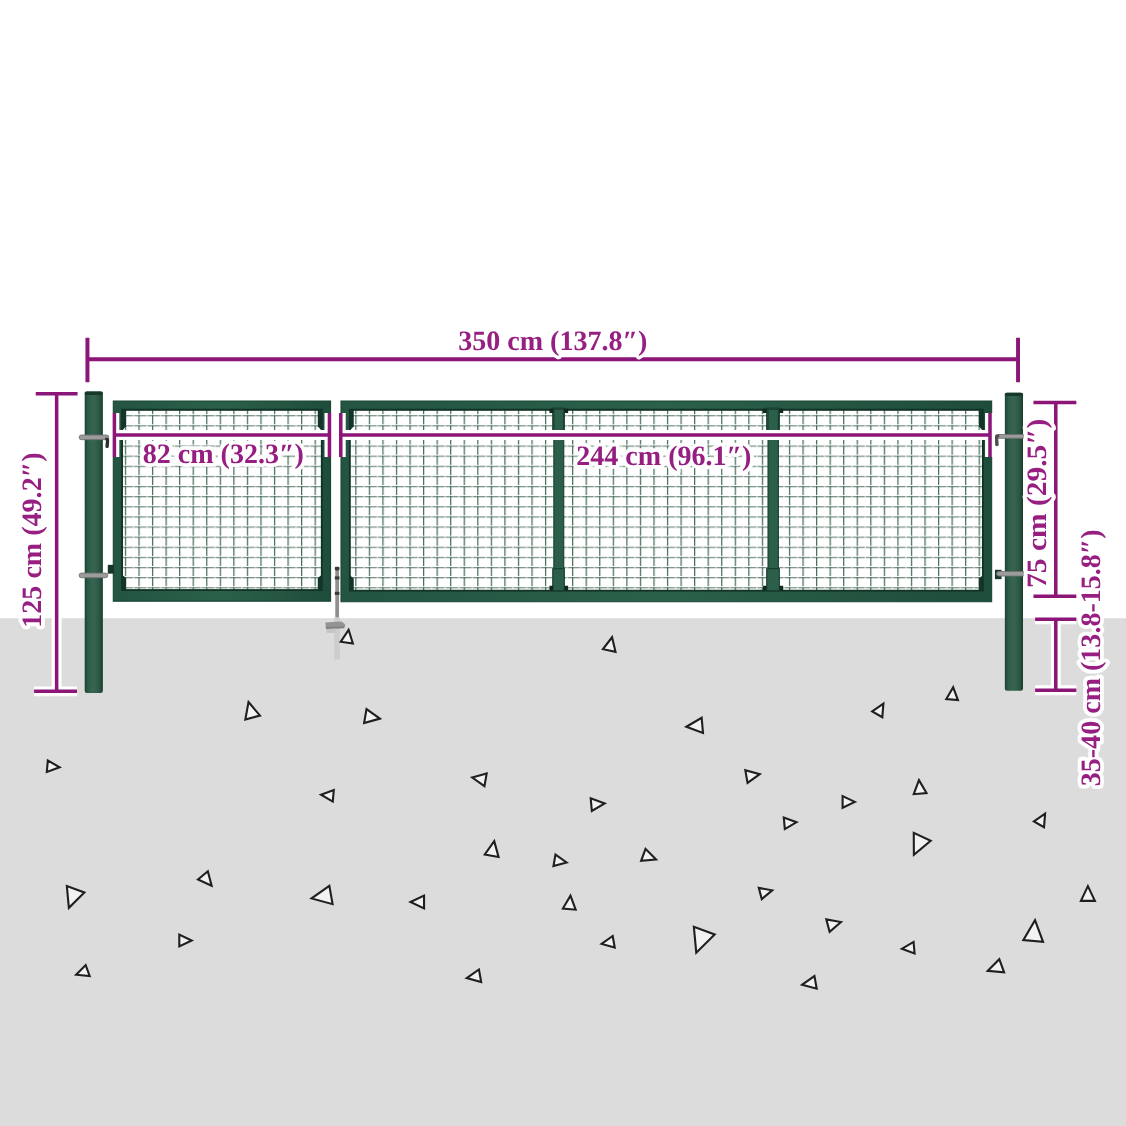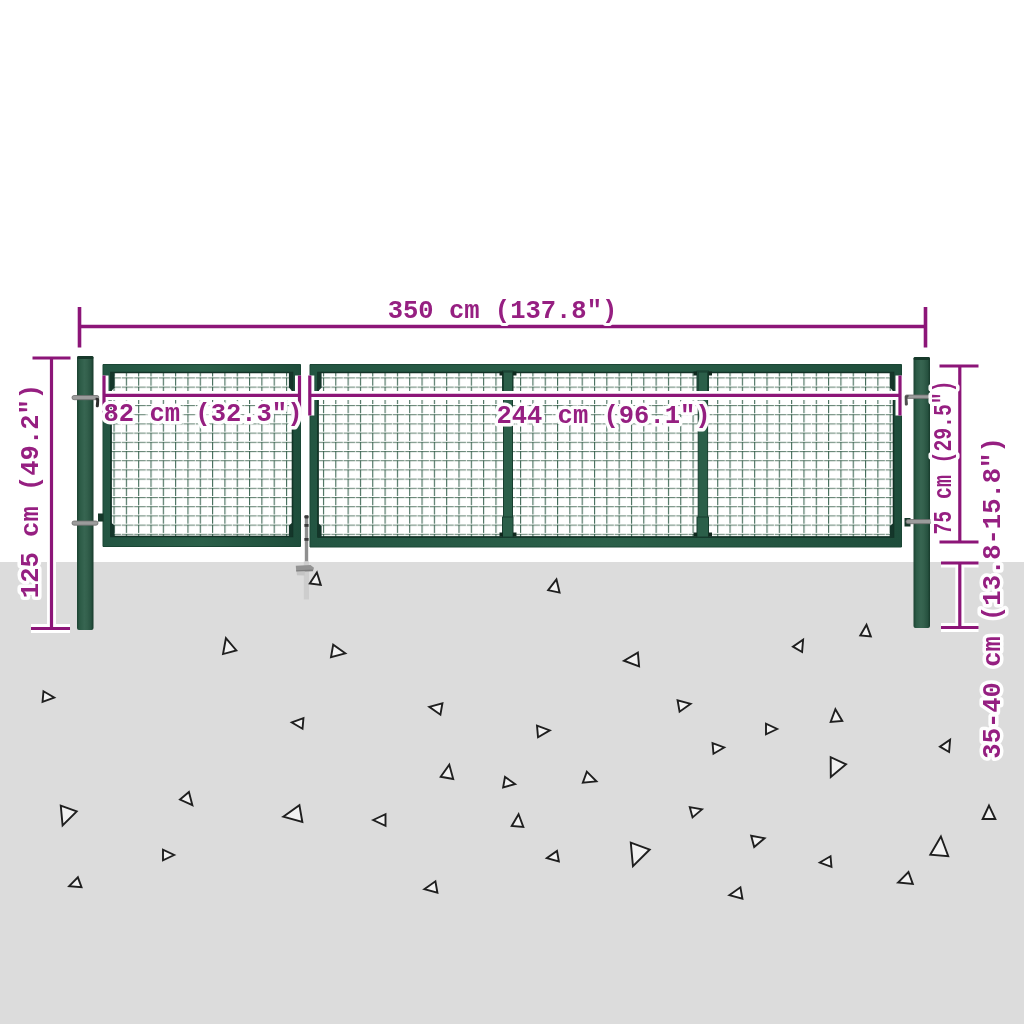--- a/index.html
+++ b/index.html
@@ -1,17 +1,17 @@
 <!DOCTYPE html>
 <html><head>
 <meta charset="utf-8">
 <style>
   html,body{margin:0;padding:0;background:#fff;}
   #stage{position:relative;width:1024px;height:1024px;overflow:hidden;
-    font-family:Liberation Mono, monospace;}
+    font-family:Liberation Serif, serif;}
   svg{display:block;}
 </style>
 </head>
 <body>
 <div id="stage">
 <svg width="1024" height="1024" viewBox="0 0 1024 1024">
   <defs>
 
     <pattern id="mesh" x="113.5" y="377.4" width="12.32" height="9.2" patternUnits="userSpaceOnUse">
       <path d="M0 0.6 H12.32" fill="none" stroke="#476b58" stroke-width="0.9" stroke-dasharray="7.5 0.8"></path>

